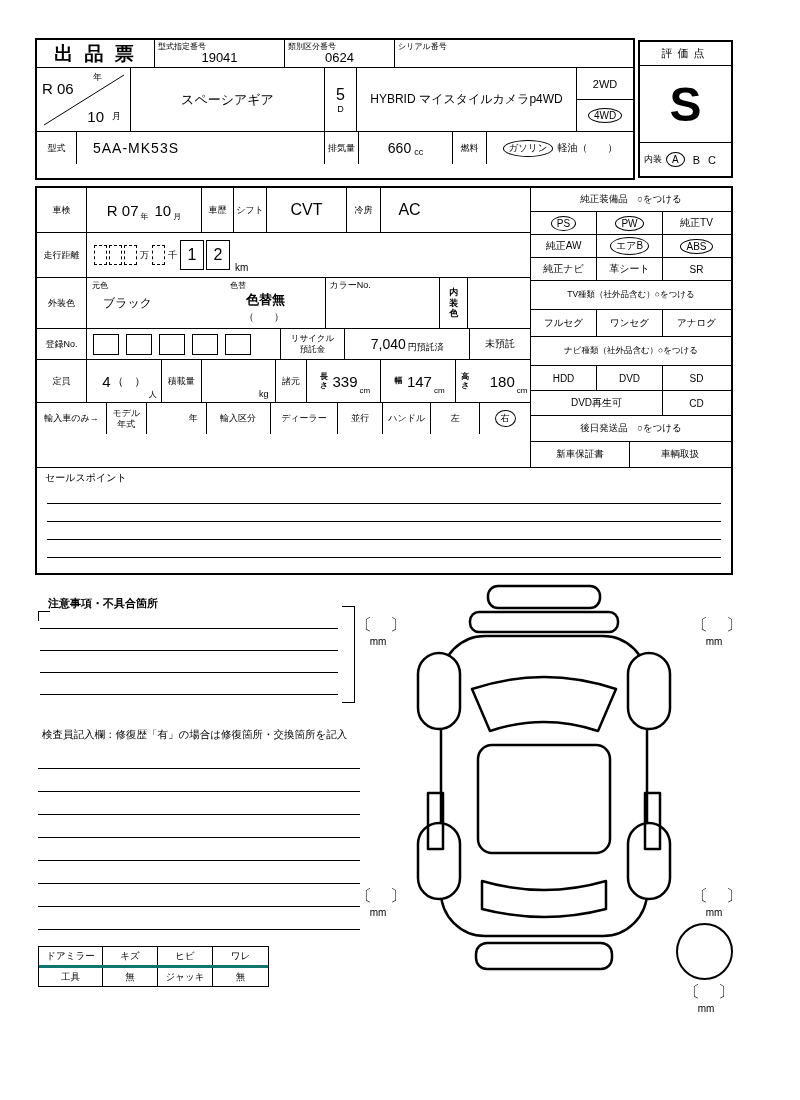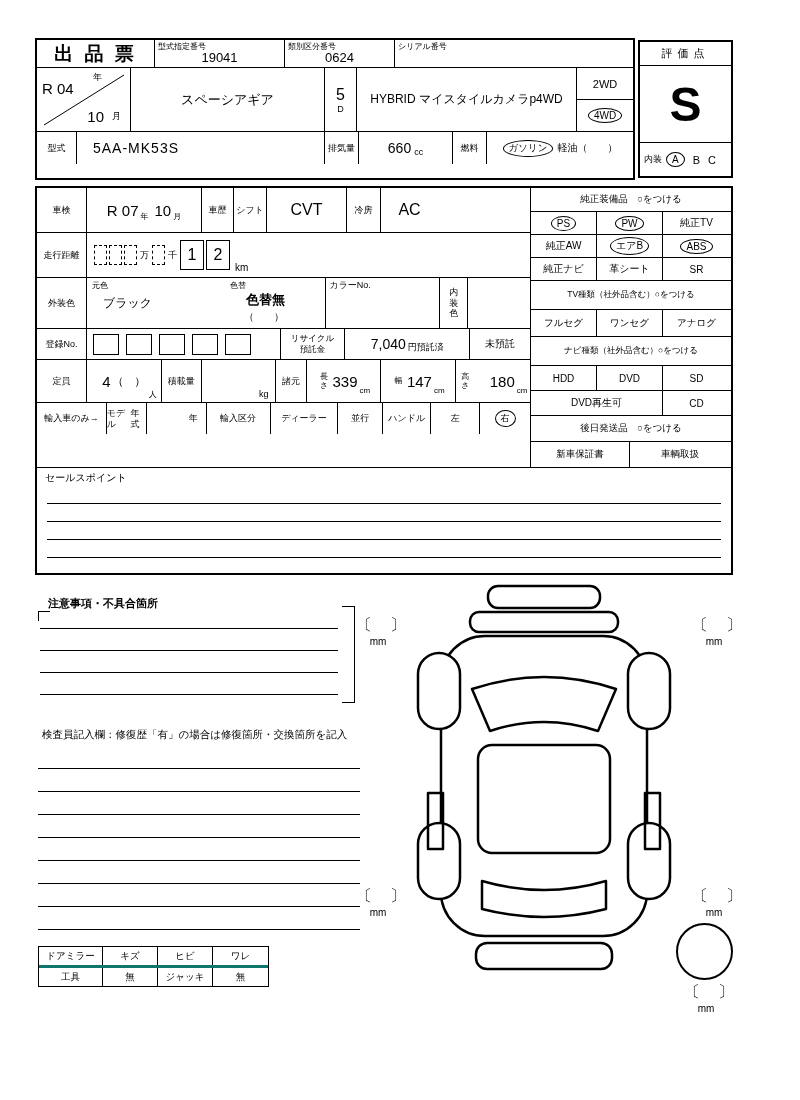--- a/index.html
+++ b/index.html
@@ -8,21 +8,21 @@
   .abs{position:absolute;}
   .sec{border:2px solid #000;background:#fff;position:absolute;}
   .row{display:flex;}
   .brow{border-bottom:1px solid #000;}
   .cell{border-right:1px solid #000;position:relative;display:flex;align-items:center;justify-content:center;overflow:hidden;}
   .cell:last-child{border-right:none;}
   .lblc{font-size:9px;text-align:center;}
   .mini{position:absolute;top:1px;left:3px;font-size:8px;white-space:nowrap;}
   .circ{border:1.5px solid #000;border-radius:50%;padding:1px 5px;display:inline-block;}
   .line{border-top:1px solid #000;height:0;}
-  .vtext{width:13px;line-height:1.15;word-break:break-all;text-align:center;font-size:9px;display:inline-block;}
+  .vtext{width:13px;line-height:1.15;word-break:break-all;text-align:center;font-size:9px;display:inline-block;font-weight:bold;}
   .dotbox{width:13px;height:20px;border:1px dashed #000;display:inline-block;margin:0 1px;}
   .bigbox{width:24px;height:30px;border:1.5px solid #000;font-size:16px;display:inline-flex;align-items:center;justify-content:center;margin:0 1px;background:#fff;}
   .regbox{width:26px;height:21px;border:1px solid #000;display:inline-block;}
   .hcell{display:flex;align-items:center;justify-content:center;}
   .tcell{border-right:1px solid #000;height:18px;display:flex;align-items:center;justify-content:center;font-size:9.5px;}
   .tcell:last-child{border-right:none;}
   .mmmark{width:44px;text-align:center;}
   .brk{font-size:16px;letter-spacing:1px;white-space:pre;}
   .mmtxt{font-size:10px;}
 </style>
@@ -45,21 +45,21 @@
     <div class="cell" style="width:238px;justify-content:flex-start">
       <span class="mini">シリアル番号</span>
     </div>
   </div>
   <div class="row brow" style="height:64px">
     <div class="cell" style="width:94px">
       <svg class="abs" style="left:0;top:0" width="94" height="64">
           <line x1="7" y1="57" x2="87" y2="7" stroke="#000" stroke-width="1"></line>
         </svg>
       <span class="abs" style="top:3px;right:28px;font-size:9px">年</span>
-      <span class="abs" style="top:12px;left:5px;font-size:15px">R 04</span>
+      <span class="abs" style="top:12px;left:5px;font-size:15px">R 06</span>
       <span class="abs" style="bottom:6px;right:26px;font-size:15px">10</span>
       <span class="abs" style="bottom:8px;right:9px;font-size:9px">月</span>
     </div>
     <div class="cell" style="width:194px">
       <span style="font-size:13px">スペーシアギア</span>
     </div>
     <div class="cell" style="width:32px;flex-direction:column">
       <span style="font-size:16px">5</span>
       <span style="font-size:9px">D</span>
     </div>
@@ -238,21 +238,21 @@
         <div class="cell" style="width:74px;padding:0 2px">
           <span class="vtext" style="font-size:8px">高さ</span>
           <span style="font-size:15px;margin-left:18px">180</span>
           <span style="font-size:8px;align-self:flex-end;margin:0 0 7px 2px">cm</span>
         </div>
       </div>
       <div class="row" style="height:31px;font-size:9px">
         <div class="cell" style="width:70px">
             <span>輸入車のみ→</span>
           </div>
-        <div class="cell" style="width:40px;flex-direction:row;line-height:1.2">
+        <div class="cell" style="width:40px;flex-direction:column;line-height:1.2">
           <span>モデル</span>
             <span>年式</span>
         </div>
         <div class="cell" style="width:60px;justify-content:flex-end;padding-right:8px">
             <span>年</span>
           </div>
         <div class="cell" style="width:64px">
             <span>輸入区分</span>
           </div>
         <div class="cell" style="width:68px">

